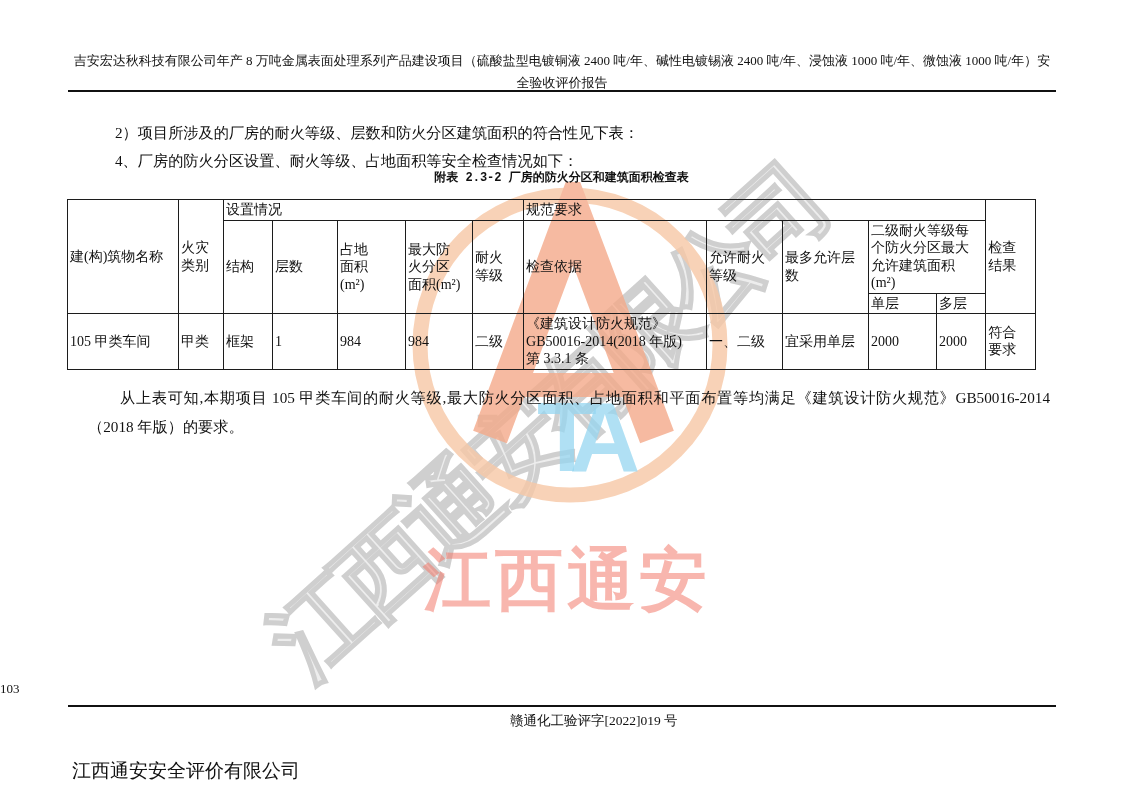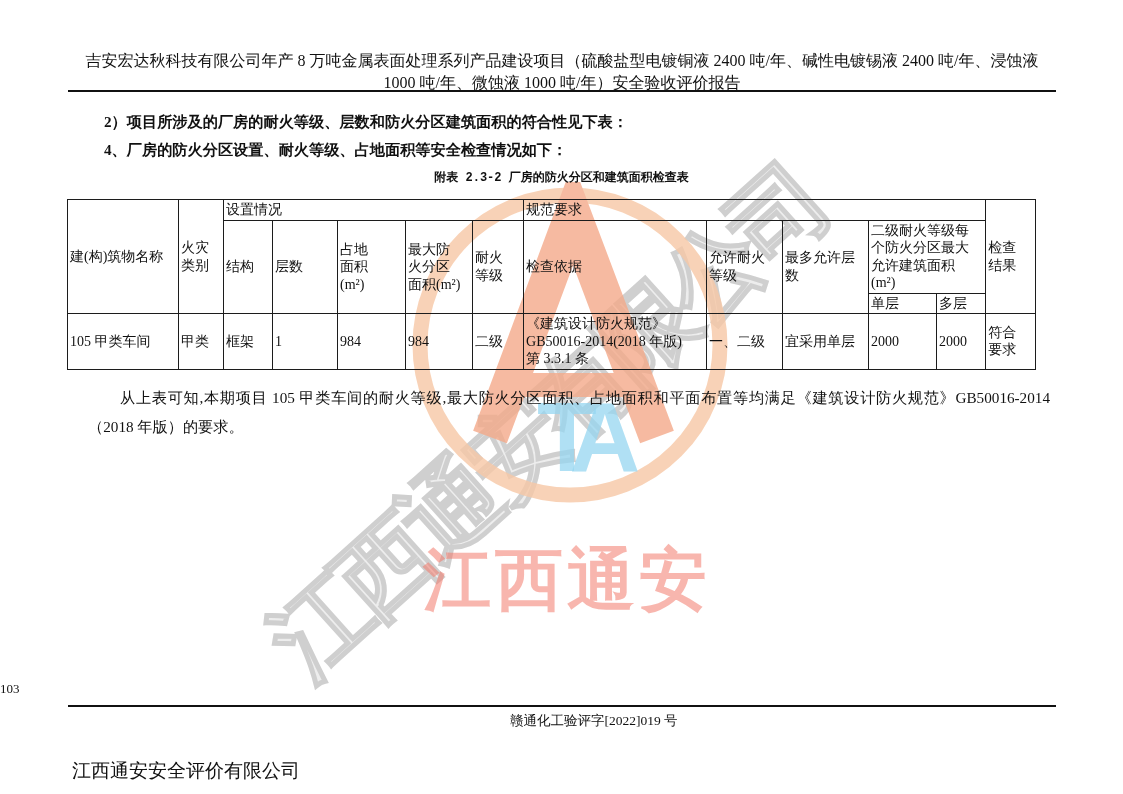--- a/index.html
+++ b/index.html
@@ -29,24 +29,24 @@
   .wm-red{
     position:absolute;left:423px;top:545px;
     font-family:"Liberation Sans","DejaVu Sans",sans-serif;font-weight:bold;
     font-size:68px;letter-spacing:4px;line-height:1;
     color:rgba(243,122,108,0.55);
   }
   
   .content{position:absolute;inset:0;z-index:1;}
   .hdr-text{
     position:absolute;left:68px;top:50px;width:988px;
-    font-size:16px;line-height:21.5px;text-align:center;
+    font-size:13px;line-height:21.5px;text-align:center;
   }
   .hdr-rule{position:absolute;left:68px;top:90px;width:988px;height:0;border-top:2.4px solid #111;}
-  .para{position:absolute;left:72px;width:962px;margin:0;font-size:15.2px;line-height:20px;text-indent:32px;font-weight:bold;}
+  .para{position:absolute;left:72px;width:962px;margin:11px;font-size:15.2px;line-height:20px;text-indent:32px;}
   .p1{top:112px;}
   .p2{top:140px;}
   .tbl-title{
     position:absolute;left:0;top:169px;width:1123px;margin:0;
     text-align:center;font-size:12px;font-weight:bold;
     font-family:Liberation Mono, monospace;
   }
   table.check{
     position:absolute;left:67px;top:199px;width:968px;
     border-collapse:collapse;table-layout:fixed;

